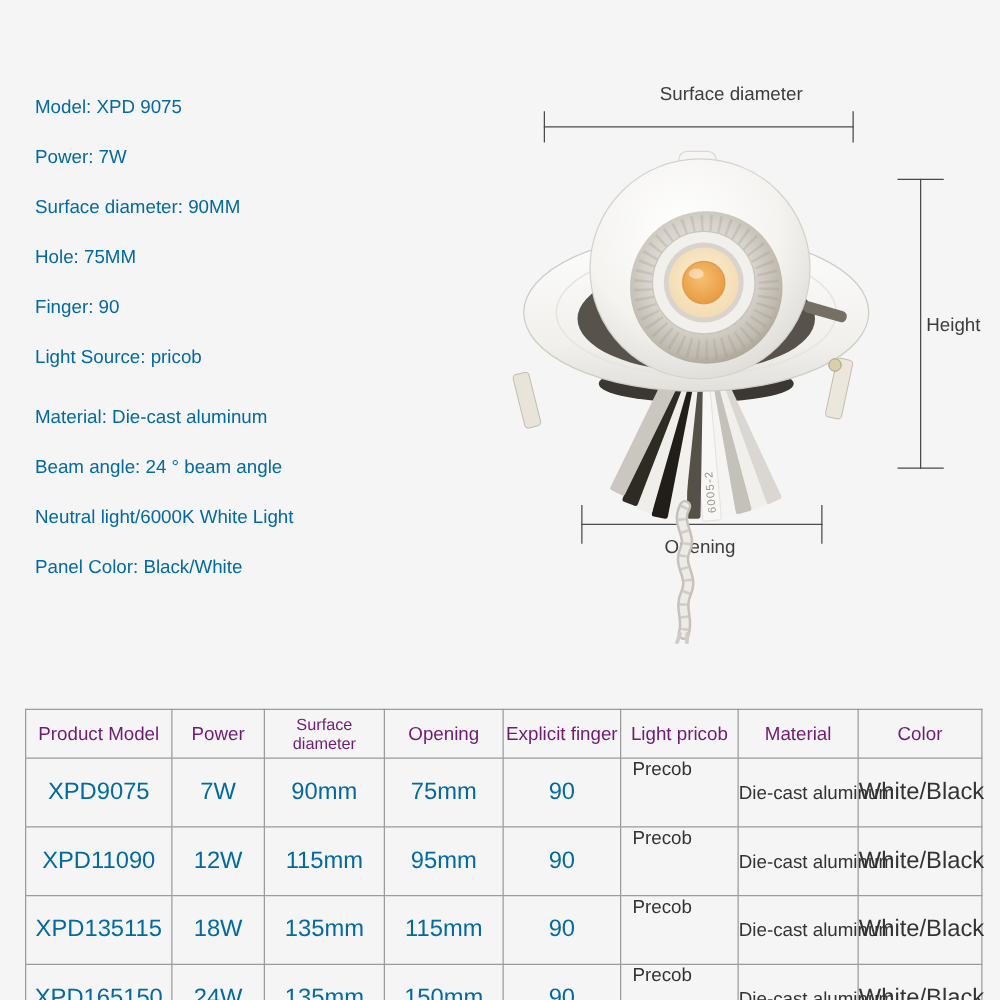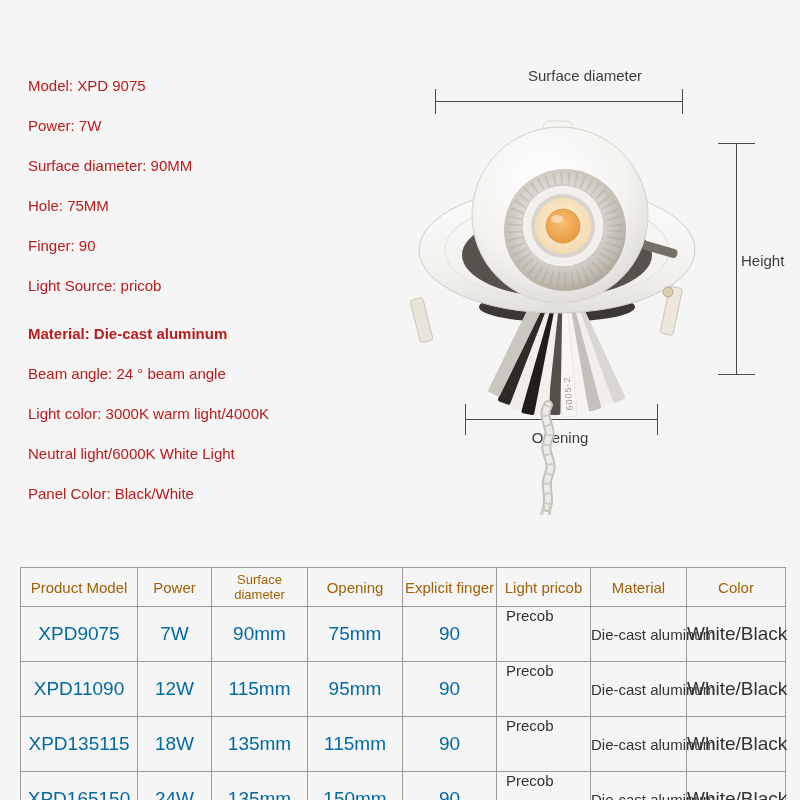--- a/index.html
+++ b/index.html
@@ -4,60 +4,59 @@
 <style>
   html,body{margin:0;padding:0;}
   body{
     width:800px;height:800px;position:relative;overflow:hidden;
     background:#f5f5f6;
     font-family:"Liberation Sans", sans-serif;
     color:#3d3d3d;
   }
   
   .specs{position:absolute;left:28px;top:66px;width:360px;}
-  .spec{height:40px;line-height:40px;font-size:15px;color:#b91c1c;white-space:nowrap;}
-  .spec.gap{margin-top:8px;font-weight:bold;}
+  .spec{height:40px;line-height:40px;font-size:15px;color:#0369a1;white-space:nowrap;}
+  .spec.gap{margin-top:8px;}
   
   .dim{position:absolute;background:#4a4a4a;}
   .dim.h{height:1px;}
   .dim.v{width:1px;}
   .lbl{position:absolute;font-size:15px;color:#3d3d3d;white-space:nowrap;}
   .lbl.center{text-align:center;}
   
   .product{position:absolute;left:400px;top:115px;width:310px;height:400px;}
   
   table.spec-table{
     position:absolute;left:20px;top:567px;width:765px;
     border-collapse:collapse;table-layout:fixed;background:transparent;
   }
   .spec-table th,.spec-table td{
     border:1px solid #9b9b9b;padding:0;text-align:center;
     font-weight:normal;color:#333;overflow:visible;
   }
-  .spec-table th{height:38px;font-size:15px;color:#a16207;}
+  .spec-table th{height:38px;font-size:15px;color:#701a75;}
   .spec-table th.h-sm{font-size:13px;}
   .spec-table td{height:38px;vertical-align:middle;}
   .spec-table td.c-big{font-size:19px;color:#0369a1;}
   .spec-table td.c-src{font-size:15px;text-align:left;padding-left:9px;vertical-align:top;padding-top:0;margin-top:28px;}
   .spec-table td.c-mat{font-size:15px;white-space:nowrap;}
   .spec-table td.c-clr{font-size:19px;vertical-align:bottom;padding-bottom:16px;}
 </style>
 </head>
 <body>
 
 <div class="specs">
   <div class="spec">Model: XPD 9075</div>
   <div class="spec">Power: 7W</div>
   <div class="spec">Surface diameter: 90MM</div>
   <div class="spec">Hole: 75MM</div>
   <div class="spec">Finger: 90</div>
   <div class="spec">Light Source: pricob</div>
   <div class="spec gap">Material: Die-cast aluminum</div>
   <div class="spec">Beam angle: 24 ° beam angle</div>
-  <div class="spec">Light color: 3000K warm light/4000K</div>
   <div class="spec">Neutral light/6000K White Light</div>
   <div class="spec">Panel Color: Black/White</div>
 </div>
 
 <div class="lbl center" style="left:460px;top:67px;width:250px;">Surface diameter</div>
 <div class="dim h" style="left:435px;top:101px;width:248px;"></div>
 <div class="dim v" style="left:435px;top:89px;height:25px;"></div>
 <div class="dim v" style="left:682px;top:89px;height:25px;"></div>
 
 <div class="dim v" style="left:736px;top:143px;height:232px;"></div>

